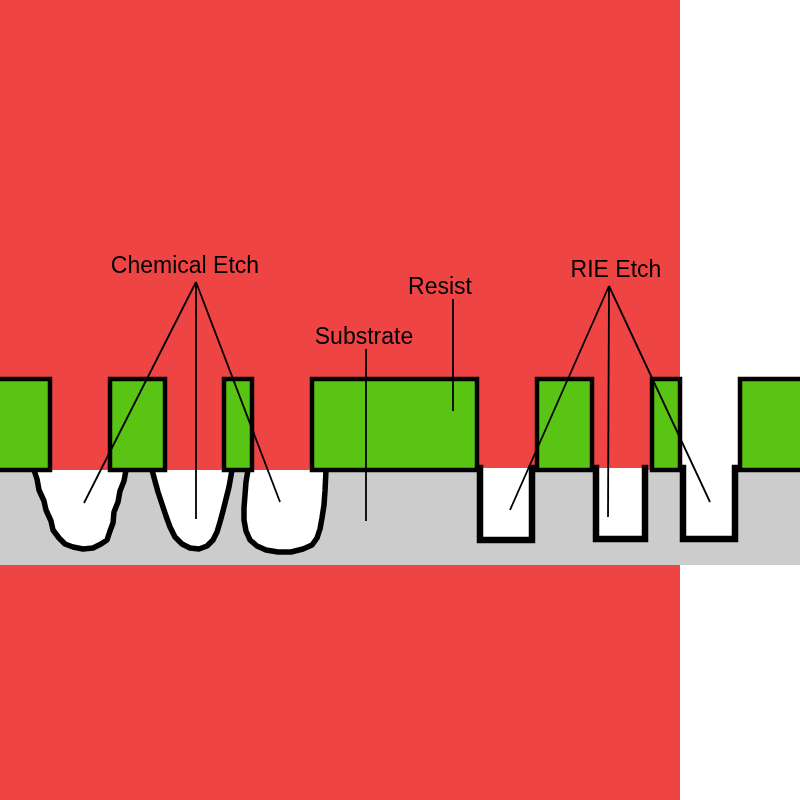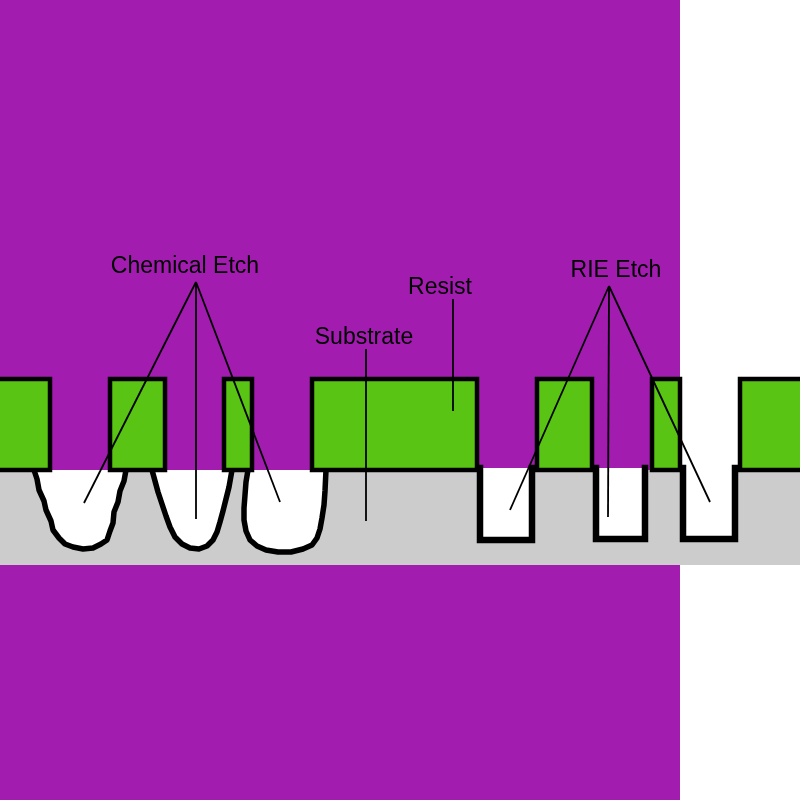--- a/index.html
+++ b/index.html
@@ -8,21 +8,21 @@
     width: 800px;
     height: 800px;
     background: #ffffff;
     font-family: "Liberation Sans", sans-serif;
     overflow: hidden;
   }
   .stage {
     position: relative;
     width: 680px;
     height: 800px;
-    background: #a21caf;
+    background: #ef4444;
   }
   svg { display: block; }
   .diagram-label {
     font-family: "Liberation Sans", sans-serif;
     font-size: 23px;
     fill: #000000;
   }
   .resist-fill   { fill: #59c414; stroke: #000000; stroke-width: 4.5; }
   .cavity-path   { fill: #ffffff; stroke: #000000; stroke-width: 5.5;
                    stroke-linejoin: round; stroke-linecap: round; }

